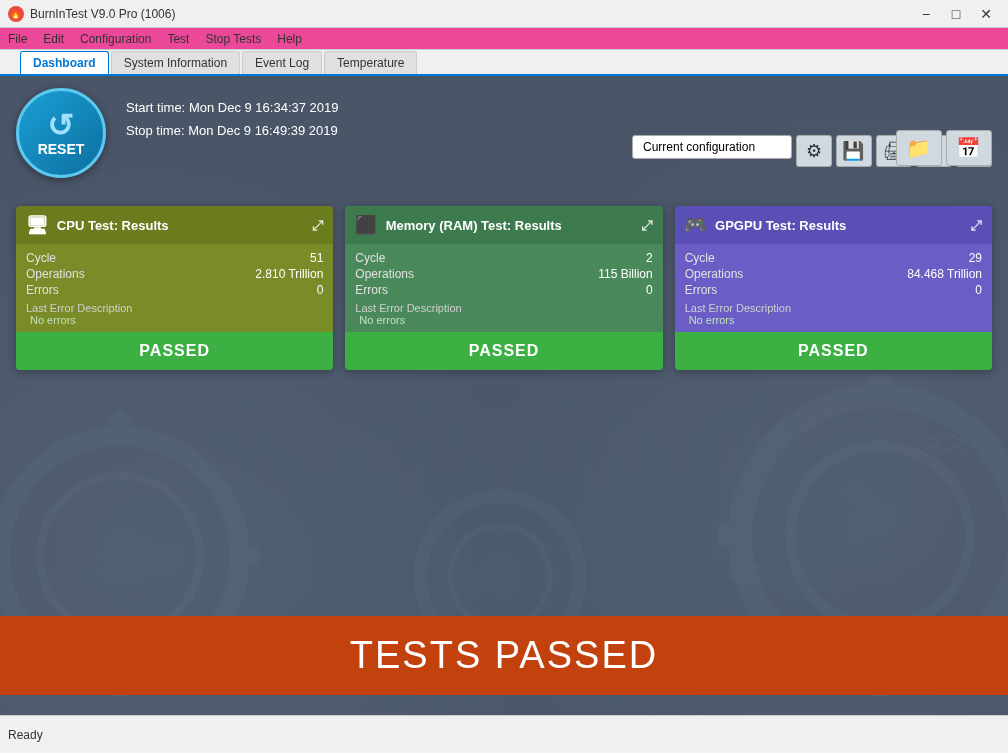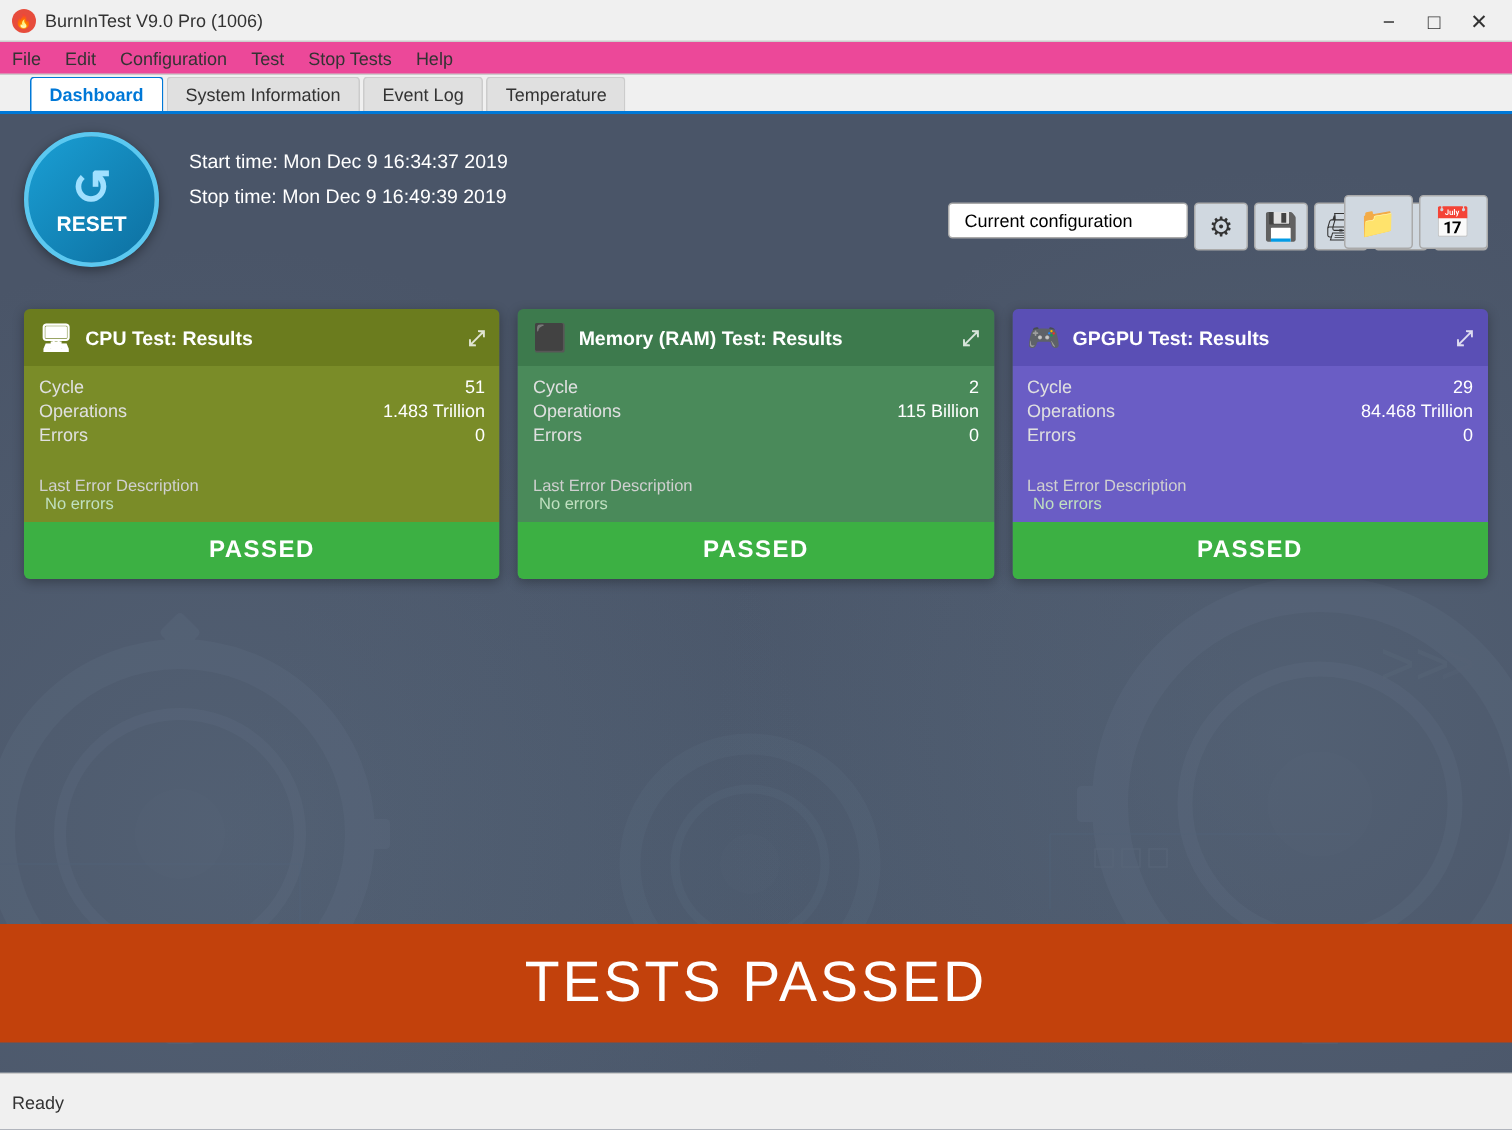--- a/index.html
+++ b/index.html
@@ -266,21 +266,21 @@
 
     .stat-row {
       display: flex;
       justify-content: space-between;
       padding: 1px 0;
     }
     .stat-label { color: #e0e0e0; }
     .stat-value { color: white; font-weight: 500; }
 
     .error-section {
-      margin-top: 20px;
+      margin-top: 4px;
       color: #d0d0d0;
       font-size: 11px;
     }
     .no-errors {
       color: #c0e0c0;
       font-size: 11px;
       margin-left: 4px;
     }
 
     .passed-btn {
@@ -462,21 +462,21 @@
         </div>
         <span class="expand-icon">⤢</span>
       </div>
       <div class="card-body card-cpu-body">
         <div class="stat-row">
           <span class="stat-label">Cycle</span>
           <span class="stat-value">51</span>
         </div>
         <div class="stat-row">
           <span class="stat-label">Operations</span>
-          <span class="stat-value">1.483 Trillion</span>
+          <span class="stat-value">2.810 Trillion</span>
         </div>
         <div class="stat-row">
           <span class="stat-label">Errors</span>
           <span class="stat-value">0</span>
         </div>
         <div class="error-section">
           <span>Last Error Description</span>
           <div class="no-errors">No errors</div>
         </div>
       </div>

